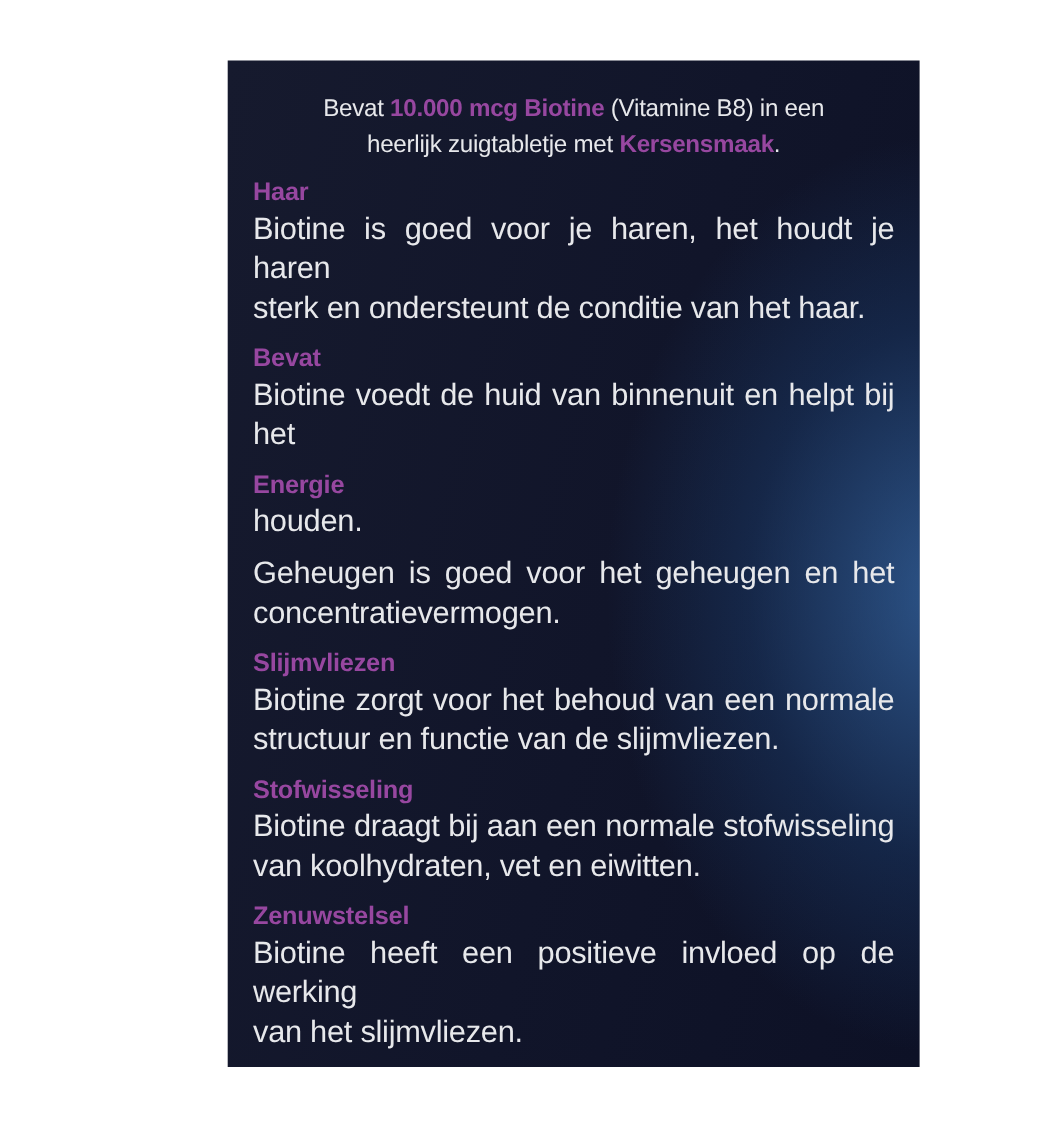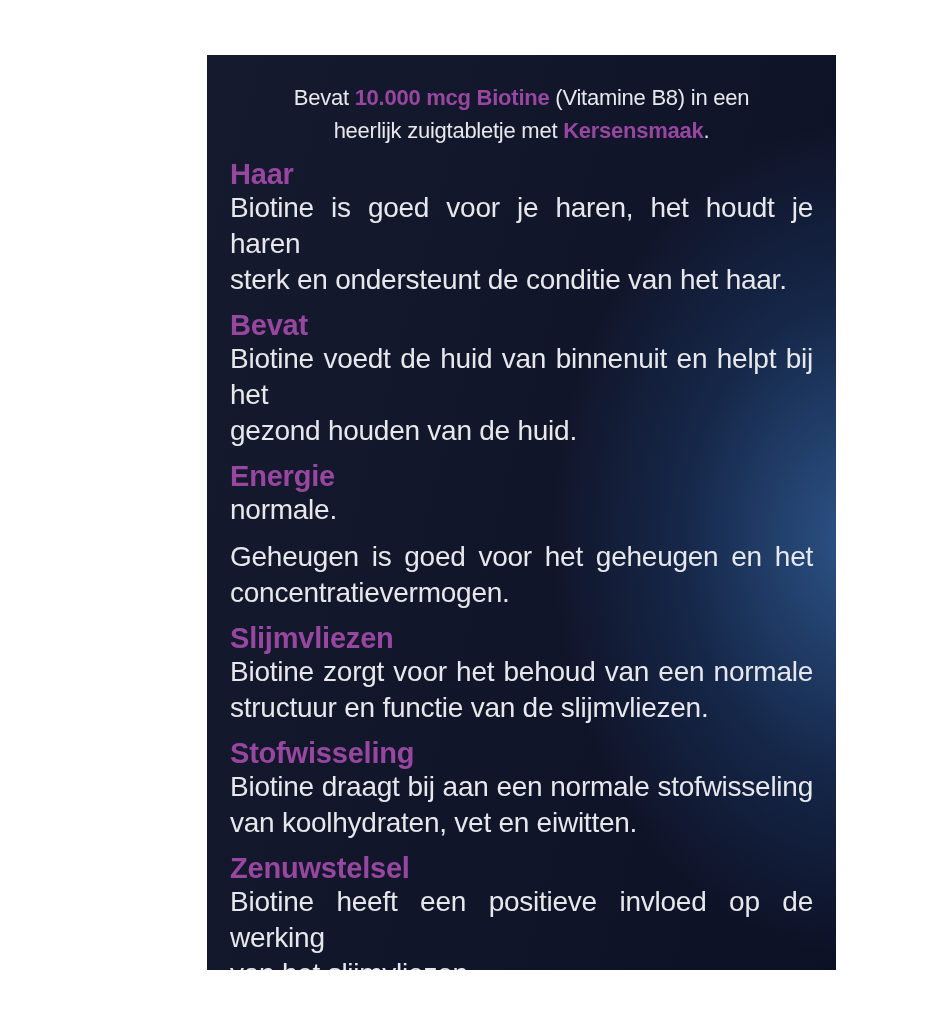--- a/index.html
+++ b/index.html
@@ -41,21 +41,21 @@
   .intro .accent {
     color: var(--accent, #9747a0);
     font-weight: bold;
   }
   .section {
     margin-top: 11px;
   }
   .heading {
     color: var(--accent, #9747a0);
     font-weight: bold;
-    font-size: 29px;
+    font-size: 23px;
     line-height: 32px;
     letter-spacing: -0.2px;
   }
   .body-line {
     font-size: 28px;
     line-height: 36px;
     white-space: normal;
   }
   .body-line.justify {
     text-align: justify;
@@ -75,26 +75,25 @@
 
     <div class="section">
       <div class="heading">Haar</div>
       <div class="body-line justify">Biotine is goed voor je haren, het houdt je haren</div>
       <div class="body-line">sterk en ondersteunt de conditie van het haar.</div>
     </div>
 
     <div class="section">
       <div class="heading">Bevat</div>
       <div class="body-line justify">Biotine voedt de huid van binnenuit en helpt bij het</div>
-      <div class="body-line">gezond houden van de huid.</div>
     </div>
 
     <div class="section">
       <div class="heading">Energie</div>
-      <div class="body-line">normale.</div>
+      <div class="body-line">houden.</div>
     </div>
 
     <div class="section">
       <div class="body-line justify">Geheugen is goed voor het geheugen en het</div>
       <div class="body-line">concentratievermogen.</div>
     </div>
 
     <div class="section">
       <div class="heading">Slijmvliezen</div>
       <div class="body-line justify">Biotine zorgt voor het behoud van een normale</div>

